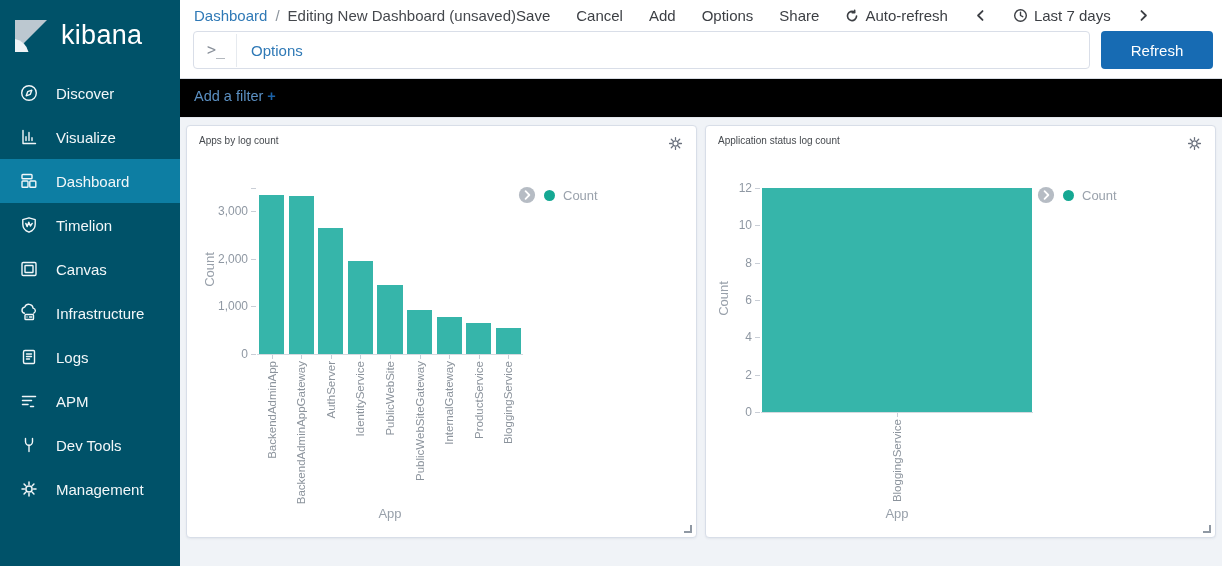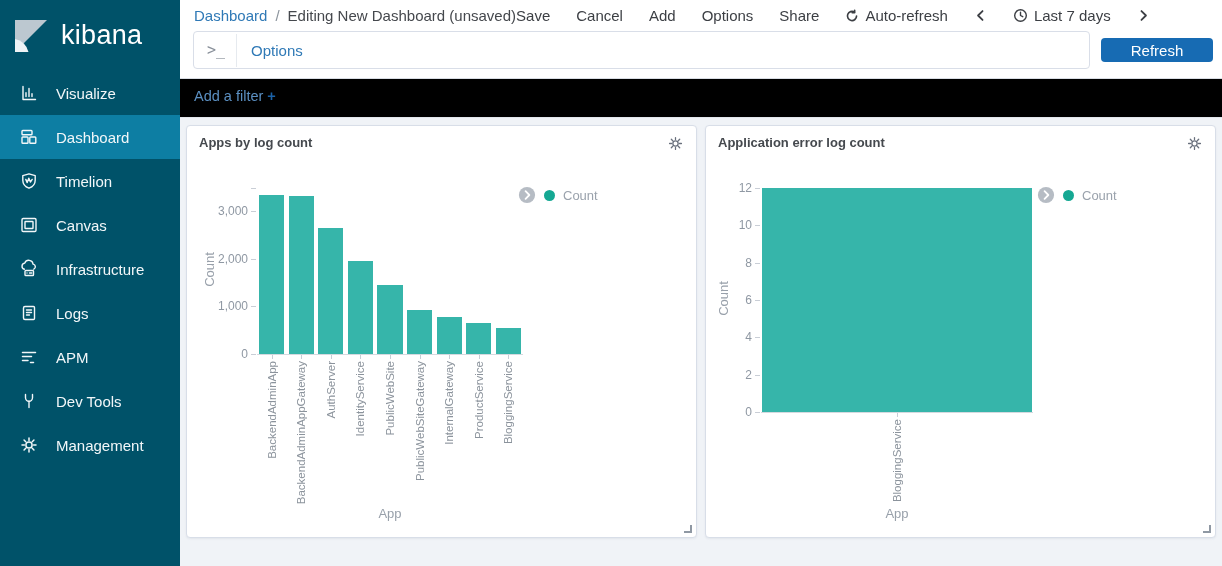--- a/index.html
+++ b/index.html
@@ -28,31 +28,31 @@
   .mi svg { width:14px; height:14px; }
   .clock-ic svg { width:15px; height:15px; }
   .arrow-ic svg { width:13px; height:13px; }
 
   .searchrow { background:#fff; display:flex; align-items:center; gap:11px; padding:2px 9px 9px 13px; border-bottom:1px solid #d9dde4; }
   .searchbox { flex:1; height:38px; background:#fff; border:1px solid #d9dee8; border-radius:4px; display:flex; align-items:center; }
   .prompt { font-family:"DejaVu Sans Mono",monospace; color:#8a919b; font-size:15px; margin:0 11px 0 13px; }
   .searchbox input { flex:1; border:none; outline:none; font-size:15.5px; color:#343741; min-width:0; background:transparent; }
   .searchbox input::placeholder { color:#98a2b3; }
   .options-link { color:#2f79b6; font-size:15px; padding:8px 14px; border-left:1px solid #e6eaef; cursor:pointer; }
-  .refresh { width:112px; height:24px; background:#176bb3; border:none; border-radius:4px; color:#fff; font-size:15px; font-weight:500; font-family:inherit; cursor:pointer; }
+  .refresh { width:112px; height:38px; background:#176bb3; border:none; border-radius:4px; color:#fff; font-size:15px; font-weight:500; font-family:inherit; cursor:pointer; }
 
   .filterrow { background:#000000; padding:9px 14px 13px; border-bottom:1px solid #e2e6ec; font-size:14.5px; }
   .addfilter { color:#5b8fc1; cursor:pointer; }
   .addfilter .plus { color:#1b62a8; font-weight:bold; margin-left:4px; }
 
   
   .content { flex:1; display:flex; gap:8px; padding:7px 6px; align-items:flex-start; }
   .panel { flex:1; height:413px; background:#fff; border:1px solid #d8dee8; border-radius:4px; position:relative; box-shadow:0 1px 2px rgba(152,162,179,.15); }
   .panel-header { display:flex; justify-content:space-between; align-items:flex-start; padding:9px 12px 0 12px; }
-  .panel-title { font-size:13px; color:#45494e;font-weight:bold; }
+  .panel-title { font-size:10px; color:#45494e; }
   .gear { width:17px; height:17px; display:inline-flex; color:#69707d; cursor:pointer; }
   .gear svg { width:17px; height:17px; }
   .chart { position:absolute; left:8px; right:8px; top:36px; bottom:8px; }
 
   .ytick { position:absolute; width:48px; text-align:right; font-size:12px; color:#8f98a3; }
   .ydash, .xdash { position:absolute; background:#c9ced6; }
   .baseline { position:absolute; height:1px; background:#d5d9df; }
   .bar { position:absolute; border-radius:0; }
   .xlabel { position:absolute; writing-mode:vertical-rl; transform:rotate(180deg); font-size:11.5px; line-height:14px; color:#8b939c; white-space:nowrap; width:14px; }
   .axis-title { position:absolute; font-size:13px; color:#98a0aa; }
@@ -71,20 +71,29 @@
 
   <aside class="sidebar">
     <div class="logo">
       <svg width="34" height="34" viewBox="0 0 34 34">
         <polygon points="1,1 33,1 1,33" fill="#bcc8d0"></polygon>
         <path d="M1 33 V20 A16.5 16.5 0 0 1 14.5 33 Z" fill="#eef3f5"></path>
       </svg>
       <span class="logo-text">kibana</span>
     </div>
     <nav>
+        <div class="nav-item">
+          <span class="nav-ic">
+            <svg viewBox="0 0 20 20" fill="none" stroke="currentColor" stroke-linecap="round" stroke-linejoin="round" stroke-width="1.4">
+              <circle cx="10" cy="10" r="7.3"></circle>
+              <path d="M7.2 12.8l1.5-4.1 4.1-1.5-1.5 4.1z"></path>
+            </svg>
+          </span>
+          <span>Discover</span>
+        </div>
         <div class="nav-item">
           <span class="nav-ic">
             <svg viewBox="0 0 20 20" fill="none" stroke="currentColor" stroke-linecap="round" stroke-linejoin="round" stroke-width="1.4">
               <path d="M4 3.5v13h12.5"></path>
               <path d="M7 13.5V9.8M10 13.5V5.5M13 13.5v-2.7"></path>
             </svg>
           </span>
           <span>Visualize</span>
         </div>
         <div class="nav-item active">
@@ -283,21 +292,21 @@
               </span>
               <span class="legend-dot" style="background: rgb(21, 168, 147);"></span>
               <span class="legend-label">Count</span>
             </div>
           </div>
         <span class="resize"></span>
       </section>
 
       <section class="panel">
         <div class="panel-header">
-          <span class="panel-title">Application error log count</span>
+          <span class="panel-title">Application status log count</span>
           <span class="gear">
               <svg viewBox="0 0 20 20" fill="none" stroke="currentColor" stroke-linecap="round" stroke-linejoin="round" stroke-width="1.5">
                 <circle cx="10" cy="10" r="3.1"></circle>
                 <path d="M10 3v2.4M10 14.6V17M3 10h2.4M14.6 10H17M5.05 5.05l1.7 1.7M13.25 13.25l1.7 1.7M14.95 5.05l-1.7 1.7M6.75 13.25l-1.7 1.7"></path>
               </svg>
             </span>
         </div>
         <div class="chart" id="chart1">
             <div class="axis-title y-title" style="left: -41px; top: 129px;">Count</div>
             <div class="ytick" style="left: -10px; top: 243px;">0</div>

